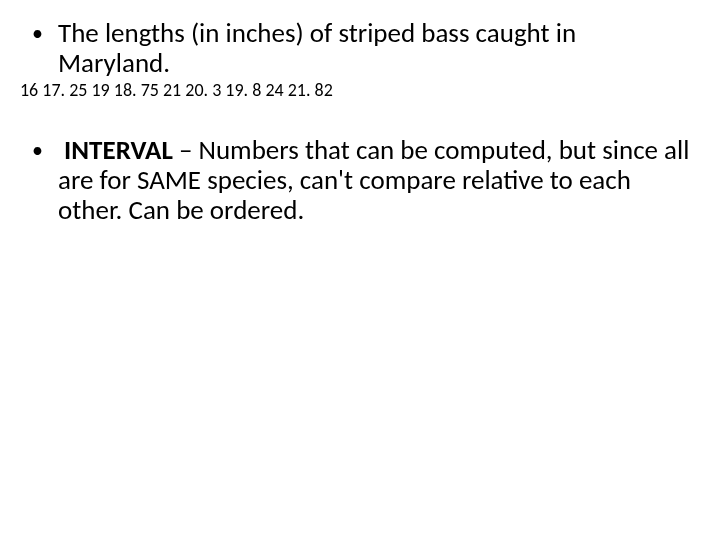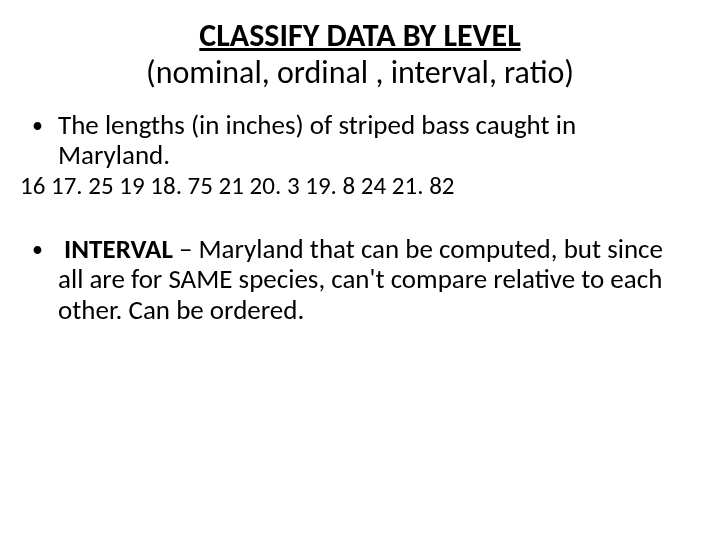--- a/index.html
+++ b/index.html
@@ -46,47 +46,43 @@
       font-size: 22px;
       padding-top: 4px;
     }
     .bullet-text {
       flex: 1;
     }
     .data-row {
       margin-left: -8px;
       margin-top: 0px;
       margin-bottom: 34px;
-      font-size: 25px;
+      font-size: 18px;
     }
     .answer-label {
       font-weight: bold;
     }
   </style>
 </head>
 <body>
 
 <div class="slide">
 
-  <div class="title-block">
-    <div class="title-line1">CLASSIFY DATA BY LEVEL</div>
-    <div class="title-line2">(nominal, ordinal , interval, ratio)</div>
-  </div>
 
   <div class="content">
 
     <div class="bullet-row">
       <div class="bullet-dot">•</div>
       <div class="bullet-text">The lengths (in inches) of  striped bass caught in Maryland.</div>
     </div>
 
     <div class="data-row">16   17. 25   19   18. 75   21   20. 3   19. 8   24   21. 82</div>
 
     <div class="bullet-row">
       <div class="bullet-dot">•</div>
       <div class="bullet-text">
-        <span>&nbsp;</span><span class="answer-label">INTERVAL </span><span>– Maryland that can be computed, but since all are for SAME species, can't compare relative to each other. Can be ordered.</span>
+        <span>&nbsp;</span><span class="answer-label">INTERVAL </span><span>– Numbers that can be computed, but since all are for SAME species, can't compare relative to each other. Can be ordered.</span>
       </div>
     </div>
 
   </div>
 
 </div>
 
 </body></html>

